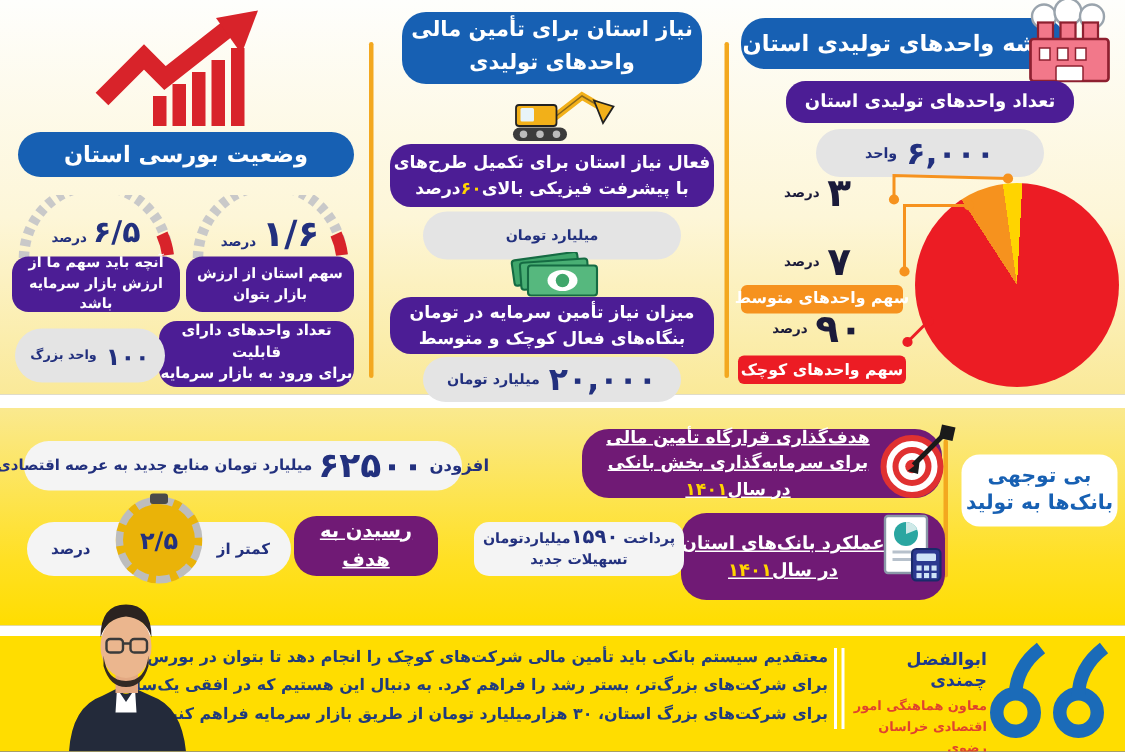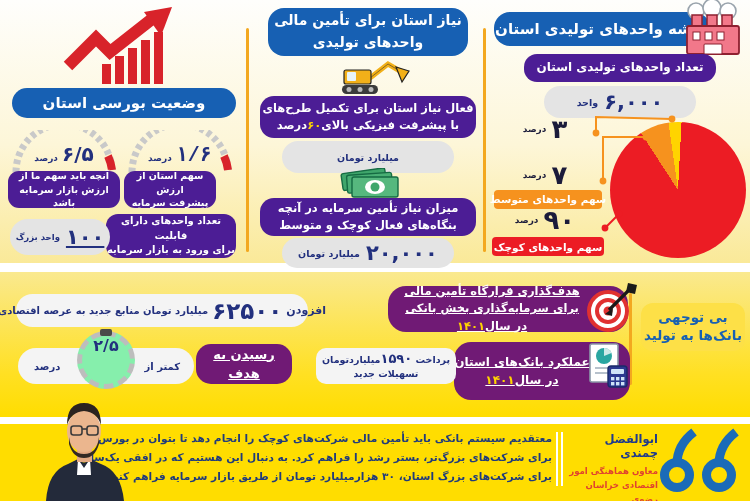--- a/index.html
+++ b/index.html
@@ -31,22 +31,22 @@
   .ylw { color:#ffd400; }
   .slice-val { display:flex; align-items:center; justify-content:center; gap:5px;
                color:#1b1b3a; font-weight:bold; }
   .slice-lbl { color:#fff; font-weight:bold; font-size:10.5px; text-align:center;
                border-radius:4px; display:flex; align-items:center; justify-content:center;
                white-space:nowrap; }
   .gauge-val { display:flex; align-items:baseline; justify-content:center; gap:4px;
                color:#22307e; font-weight:bold; }
   .quote-line { color:#203b7c; font-weight:bold; font-size:10.6px; line-height:1.78;
                 text-align:right; white-space:nowrap; }
-  .dash-circle { border:5px dashed #bdbdbd; border-radius:50%; background:#86efac;
-                 display:flex; align-items:flex-start; justify-content:center; }
+  .dash-circle { border:5px dashed #bdbdbd; border-radius:50%; background:#eab308;
+                 display:flex; align-items:center; justify-content:center; }
 </style>
 </head>
 <body>
 
 <div id="stage">
 
   <div class="abs sec-top"></div>
   <div class="abs strip-a"></div>
   <div class="abs sec-mid"></div>
   <div class="abs strip-b"></div>
@@ -66,47 +66,47 @@
   </svg>
   <div class="abs hdr" style="left:12px;top:88px;width:224px;height:30px;border-radius:15px;font-size:15px;">
     <span>وضعیت بورسی استان</span>
   </div>
 
   <svg class="abs" style="left:124px;top:130px;" width="112" height="42" viewBox="0 0 112 42">
     <path d="M 8 42 A 48 48 0 0 1 104 42" fill="none" stroke="#c9c9c9" stroke-width="7" stroke-dasharray="4.5 3.5"></path>
     <path d="M 100 26 A 48 48 0 0 1 104 40" fill="none" stroke="#d8232a" stroke-width="8"></path>
   </svg>
   <div class="abs gauge-val" style="left:124px;top:142px;width:112px;">
-    <span style="font-size:20px;font-family:Liberation Mono, monospace;">۱/۶</span>
-    <span style="font-size:9px;">درصد</span>
-  </div>
-  <div class="abs bluepill" style="left:124px;top:171px;width:92px;height:37px;border-radius:11px;font-size:9.5px;">
+    <span style="font-size:24px;">۱/۶</span>
+    <span style="font-size:9px;">درصد</span>
+  </div>
+  <div class="abs bluepill" style="left:124px;top:171px;width:112px;height:37px;border-radius:11px;font-size:9.5px;">
     <span>سهم استان از ارزش</span>
-    <span>پیشرفت سرمایه</span>
+    <span>بازار بتوان</span>
   </div>
 
   <svg class="abs" style="left:8px;top:130px;" width="112" height="42" viewBox="0 0 112 42">
     <path d="M 8 42 A 48 48 0 0 1 104 42" fill="none" stroke="#c9c9c9" stroke-width="7" stroke-dasharray="4.5 3.5"></path>
     <path d="M 100 26 A 48 48 0 0 1 104 40" fill="none" stroke="#d8232a" stroke-width="8"></path>
   </svg>
   <div class="abs gauge-val" style="left:8px;top:142px;width:112px;">
     <span style="font-size:20px;">۶/۵</span>
     <span style="font-size:9px;">درصد</span>
   </div>
   <div class="abs bluepill" style="left:8px;top:171px;width:112px;height:37px;border-radius:11px;font-size:9.5px;">
     <span>آنچه باید سهم ما از</span>
     <span>ارزش بازار سرمایه باشد</span>
   </div>
 
   <div class="abs bluepill" style="left:106px;top:214px;width:130px;height:44px;border-radius:12px;font-size:10px;">
     <span>تعداد واحدهای دارای قابلیت</span>
     <span>برای ورود به بازار سرمایه</span>
   </div>
   <div class="abs graypill" style="left:10px;top:219px;width:100px;height:36px;border-radius:18px;">
-    <span class="bignum" style="font-size:21px;text-decoration:underline;">۱۰۰</span>
+    <span class="bignum" style="font-size:16px;">۱۰۰</span>
     <span class="unit-sm" style="font-size:8.5px;">واحد بزرگ</span>
   </div>
 
   <div class="abs hdr" style="left:268px;top:8px;width:200px;height:48px;border-radius:16px;font-size:14px;line-height:1.55;">
     <span>نیاز استان برای تأمین مالی</span>
     <span>واحدهای تولیدی</span>
   </div>
 
   <svg class="abs" style="left:330px;top:56px;" width="80" height="40" viewBox="0 0 80 40">
     <polyline points="40,22 58,8 70,15" fill="none" stroke="#f2b019" stroke-width="5"></polyline>
@@ -134,21 +134,21 @@
       </g>
     <g transform="rotate(-4 28 14)">
         <rect x="9" y="6" width="45" height="18" rx="2" fill="#49af74" stroke="#156b43" stroke-width="1.4"></rect>
       </g>
     <rect x="14" y="9" width="46" height="20" rx="2" fill="#56b87e" stroke="#156b43" stroke-width="1.4"></rect>
     <ellipse cx="37" cy="19" rx="10" ry="7" fill="#ffffff"></ellipse>
     <circle cx="37" cy="19" r="4.5" fill="#3fa66b"></circle>
   </svg>
 
   <div class="abs bluepill" style="left:260px;top:198px;width:216px;height:38px;border-radius:14px;font-size:11.5px;">
-    <span>میزان نیاز تأمین سرمایه در آنچه</span>
+    <span>میزان نیاز تأمین سرمایه در تومان</span>
     <span>بنگاه‌های فعال کوچک و متوسط</span>
   </div>
   <div class="abs graypill" style="left:282px;top:238px;width:172px;height:30px;border-radius:15px;">
     <span class="bignum" style="font-size:21px;">۲۰,۰۰۰</span>
     <span class="unit-sm">میلیارد تومان</span>
   </div>
 
   <div class="abs hdr" style="left:494px;top:12px;width:216px;height:34px;border-radius:16px;font-size:15px;">
     <span>نقشه واحدهای تولیدی استان</span>
   </div>
@@ -205,21 +205,21 @@
   <div class="abs slice-val" style="left:490px;top:204px;width:110px;height:32px;z-index:3;">
     <span style="font-size:26px;">۹۰</span>
     <span style="font-size:9px;">درصد</span>
   </div>
   <div class="abs slice-lbl" style="left:492px;top:237px;width:112px;height:19px;background:#ec1c24;z-index:3;">
     <span>سهم واحدهای کوچک</span>
   </div>
 
   <div class="abs gold-line" style="left:629px;top:293px;height:92px;"></div>
 
-  <div class="abs" style="left:641px;top:303px;width:104px;height:48px;background:#fde047;border-radius:12px;
+  <div class="abs" style="left:641px;top:303px;width:104px;height:48px;background:#ffffff;border-radius:12px;
        display:flex;flex-direction:column;justify-content:center;text-align:center;color:#1760b3;
        font-weight:bold;font-size:13.5px;line-height:1.3;">
     <span>بی توجهی</span>
     <span>بانک‌ها به تولید</span>
   </div>
 
   <div class="abs navypill" style="left:388px;top:286px;width:240px;height:46px;border-radius:18px;font-size:11.5px;padding-left:14px;padding-right:46px;">
     <span>هدف‌گذاری قرارگاه تأمین مالی</span>
     <span><span>برای سرمایه‌گذاری بخش بانکی در سال</span><span class="ylw">۱۴۰۱</span></span>
   </div>

